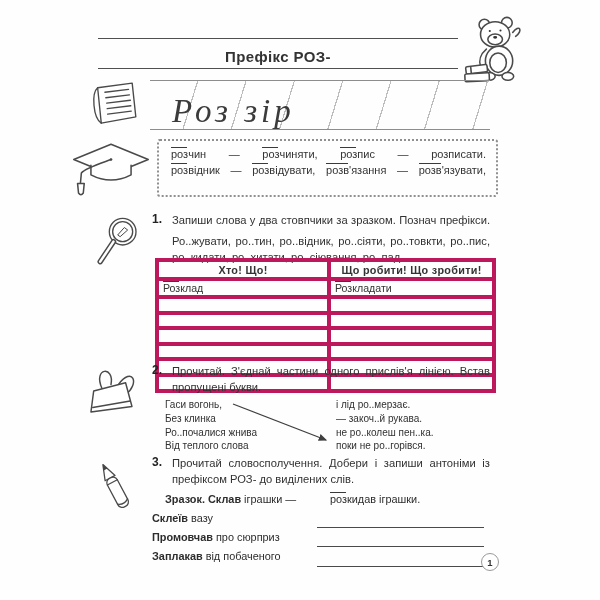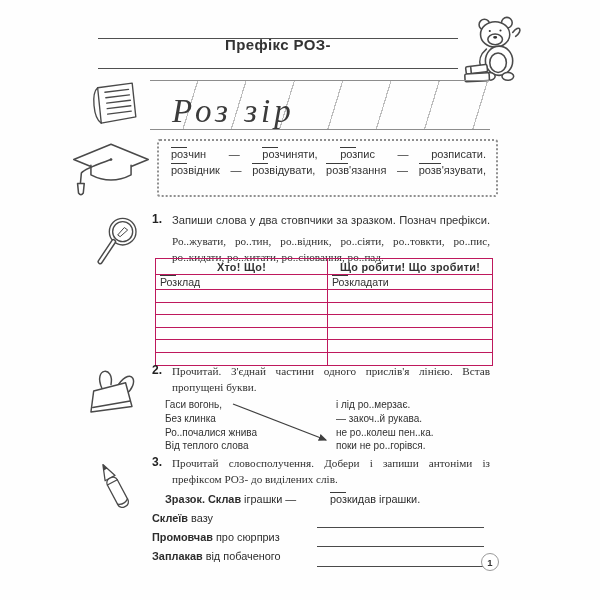--- a/index.html
+++ b/index.html
@@ -7,49 +7,49 @@
     width:600px;height:600px;position:relative;background:#fefefe;
     font-family:"Liberation Sans",sans-serif;color:#2d2d2d;overflow:hidden;
     -webkit-font-smoothing:antialiased;
   }
   .abs{position:absolute;}
   .b{font-weight:bold;}
   .ov{position:relative;}
   .ov::after{content:"";position:absolute;left:0;right:1px;top:-1px;border-top:1.3px solid #3a3a3a;}
   
   .hrule{position:absolute;left:98px;width:360px;border-top:1.4px solid #4f4f4f;}
-  .title{position:absolute;left:98px;width:360px;top:36px;text-align:center;
+  .title{position:absolute;left:98px;width:360px;top:48px;text-align:center;
     font-size:15px;font-weight:bold;letter-spacing:.4px;color:#333;}
   
   .practice{
     position:absolute;left:150px;top:80px;width:340px;height:48px;
     border-top:1.2px solid #8d8d8d;border-bottom:1.2px solid #8d8d8d;
     background:repeating-linear-gradient(107deg,transparent 0px,transparent 45px,#bdbdbd 45px,#bdbdbd 46.2px);
   }
   .handwriting{
     position:absolute;left:22px;top:12px;font-family:Liberation Serif, serif;
     font-style:italic;font-size:33px;color:#3b3b3b;letter-spacing:4px;white-space:nowrap;
   }
   
   .rulebox{
     position:absolute;left:157px;top:139px;width:341px;height:58px;
     border:2px dotted #8f8f8f;border-radius:3px;box-sizing:border-box;
     padding:6px 10px 0 12px;font-size:11px;line-height:15.5px;color:#333;
   }
   .just{text-align:justify;text-align-last:justify;}
-  .justp{text-align:justify;font-family:Liberation Serif, serif;}
+  .justp{text-align:justify;}
   
   .ex{position:absolute;left:152px;width:338px;}
   .num{position:absolute;left:0;top:0;font-weight:bold;font-size:12px;color:#222;}
   .ex .txt{margin-left:20px;font-size:11.2px;line-height:16px;color:#313131;}
   .wordlist{margin-left:20px;margin-top:5px;font-size:11.2px;line-height:16px;color:#313131;}
   
   table.wtable{position:absolute;left:155px;top:258px;width:337px;border-collapse:collapse;
     font-size:10.6px;color:#333;table-layout:fixed;}
-  table.wtable td,table.wtable th{border:1px solid #be185d;padding:0 4px;}
+  table.wtable td,table.wtable th{border:4px solid #be185d;padding:0 4px;}
   table.wtable th{height:15px;font-size:10.8px;text-align:center;font-weight:bold;letter-spacing:.3px;}
   table.wtable td.ex-cell{height:14px;}
   table.wtable td.empty{height:11.6px;}
   col.c1{width:172px;} col.c2{width:165px;}
   
   .pcol{position:absolute;font-size:10px;line-height:13.8px;color:#313131;white-space:nowrap;}
   
   .samplerow{position:relative;margin-left:13px;margin-top:6px;font-size:10.9px;height:19px;}
   .samplerow .ans{position:absolute;left:165px;top:0;}
   .antrow{position:relative;font-size:10.9px;height:19.2px;}

